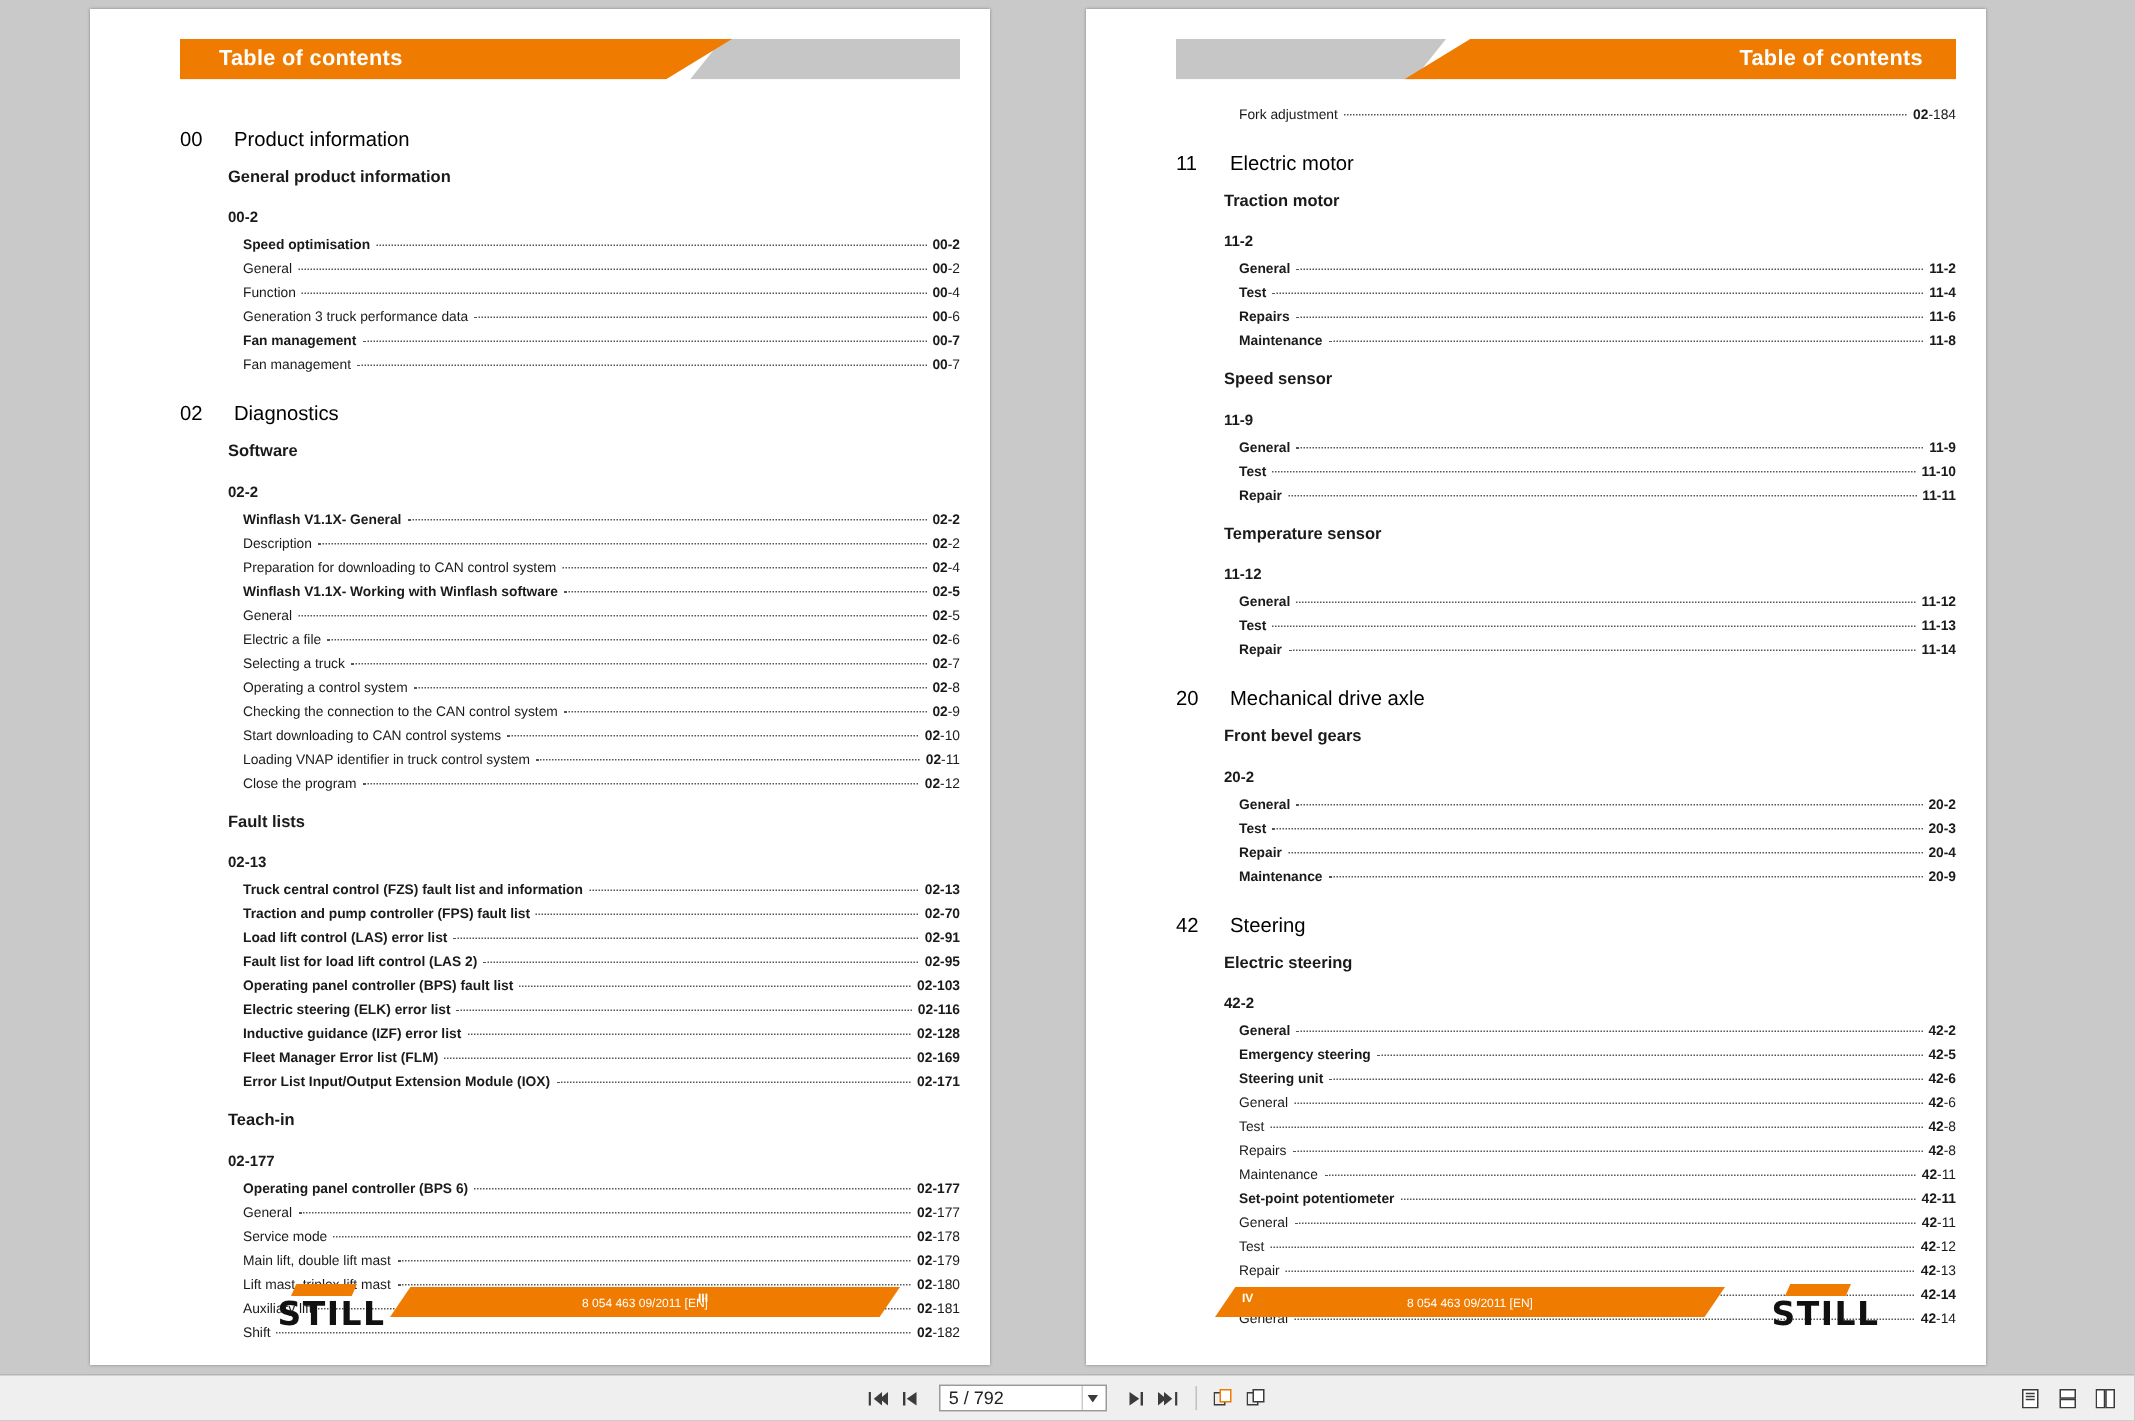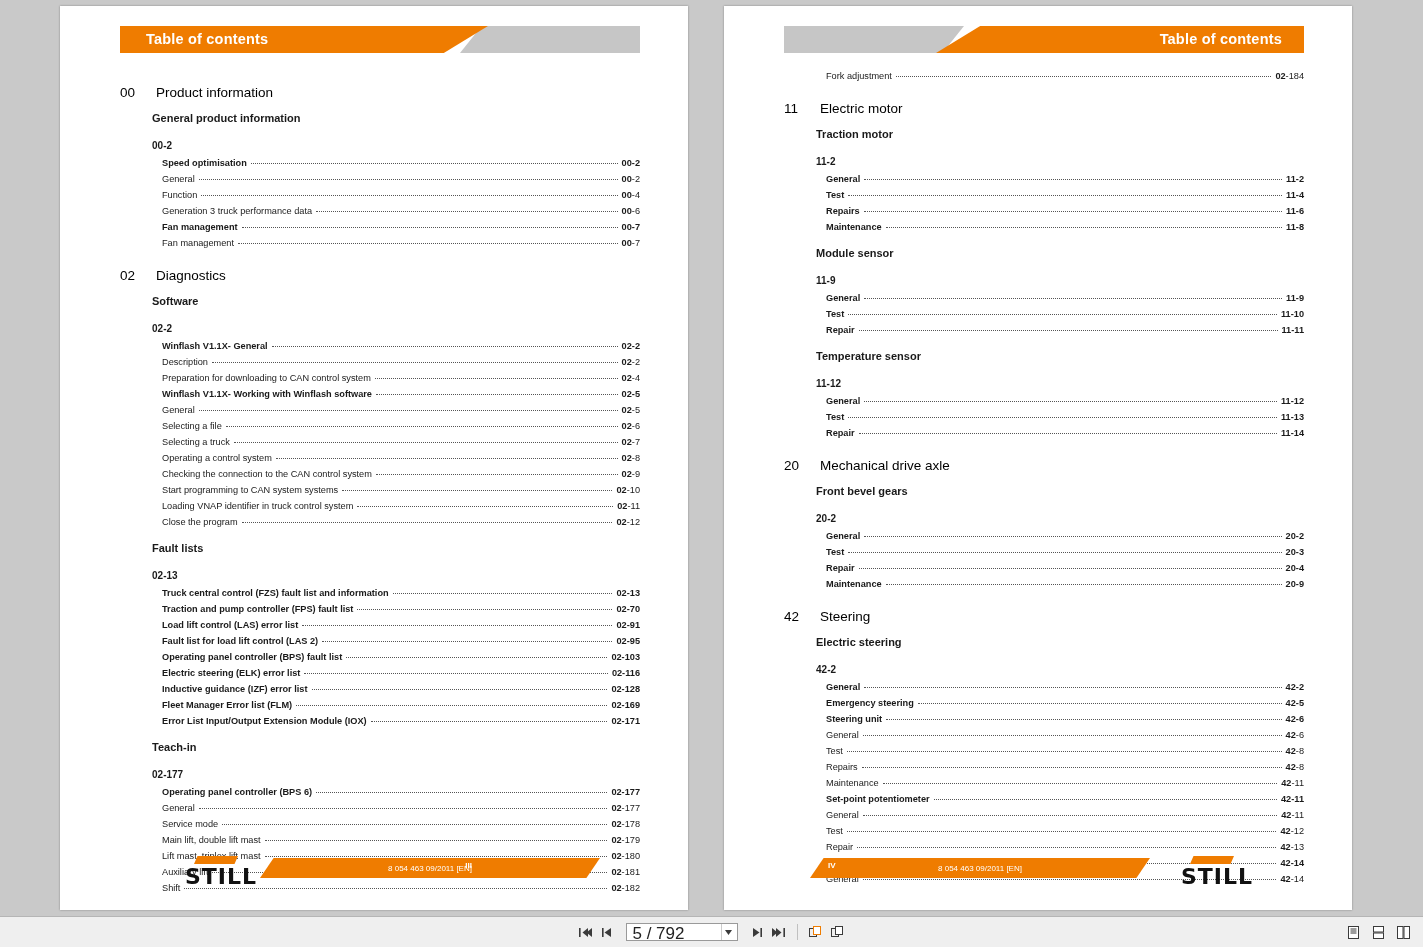--- a/index.html
+++ b/index.html
@@ -22,21 +22,20 @@
     height: 917px;
     background: #c9c9c9;
   }
   .page {
     position: absolute;
     top: 6px;
     width: 600px;
     height: 904px;
     background: #ffffff;
     box-shadow: 0 0 2px rgba(0,0,0,0.35);
-    padding-left: 28px;
   }
   .page-left { left: 60px; }
   .page-right { left: 724px; }
   .gutter {
     position: absolute;
     left: 705px; top: 0;
     width: 14px; height: 917px;
     background: #c9c9c9;
   }
 
@@ -199,25 +198,26 @@
   .tb-btn {
     width: 15px; height: 18px;
     display: flex; align-items: center; justify-content: center;
     color: #3b3b3b;
     font-size: 11px;
     cursor: default;
   }
   .tb-btn svg { display: block; }
   .pagebox {
     display: flex;
+    align-items: center;
     width: 112px;
     height: 18px;
     border: 1px solid #9a9a9a;
     background: #fff;
-    font-size: 17px;
+    font-size: 12px;
     color: #222;
     padding: 0 2px;
     box-sizing: border-box;
     margin: 0 4px;
     position: relative;
   }
   .pagebox .val { flex: 1; text-align: left; padding-left: 4px; }
   .pagebox .caret {
     width: 13px; height: 16px;
     display: flex; align-items: center; justify-content: center;
@@ -317,41 +317,41 @@
             <span class="lbl">Winflash V1.1X- Working with Winflash software</span>
             <span class="dots"></span>
             <span class="pg"><b>02</b>-5</span>
           </div>
           <div class="row lvl3">
             <span class="lbl">General</span>
             <span class="dots"></span>
             <span class="pg"><b>02</b>-5</span>
           </div>
           <div class="row lvl3">
-            <span class="lbl">Selecting a file</span>
+            <span class="lbl">Electric a file</span>
             <span class="dots"></span>
             <span class="pg"><b>02</b>-6</span>
           </div>
           <div class="row lvl3">
             <span class="lbl">Selecting a truck</span>
             <span class="dots"></span>
             <span class="pg"><b>02</b>-7</span>
           </div>
           <div class="row lvl3">
             <span class="lbl">Operating a control system</span>
             <span class="dots"></span>
             <span class="pg"><b>02</b>-8</span>
           </div>
           <div class="row lvl3">
             <span class="lbl">Checking the connection to the CAN control system</span>
             <span class="dots"></span>
             <span class="pg"><b>02</b>-9</span>
           </div>
           <div class="row lvl3">
-            <span class="lbl">Start programming to CAN system systems</span>
+            <span class="lbl">Start downloading to CAN control systems</span>
             <span class="dots"></span>
             <span class="pg"><b>02</b>-10</span>
           </div>
           <div class="row lvl3">
             <span class="lbl">Loading VNAP identifier in truck control system</span>
             <span class="dots"></span>
             <span class="pg"><b>02</b>-11</span>
           </div>
           <div class="row lvl3">
             <span class="lbl">Close the program</span>
@@ -499,21 +499,21 @@
             <span class="lbl">Repairs</span>
             <span class="dots"></span>
             <span class="pg"><b>11</b>-6</span>
           </div>
           <div class="row lvl2">
             <span class="lbl">Maintenance</span>
             <span class="dots"></span>
             <span class="pg"><b>11</b>-8</span>
           </div>
           <div class="row lvl1">
-            <span class="lbl">Module sensor</span>
+            <span class="lbl">Speed sensor</span>
             <span class="dots"></span>
             <span class="pg"><b>11</b>-9</span>
           </div>
           <div class="row lvl2">
             <span class="lbl">General</span>
             <span class="dots"></span>
             <span class="pg"><b>11</b>-9</span>
           </div>
           <div class="row lvl2">
             <span class="lbl">Test</span>

